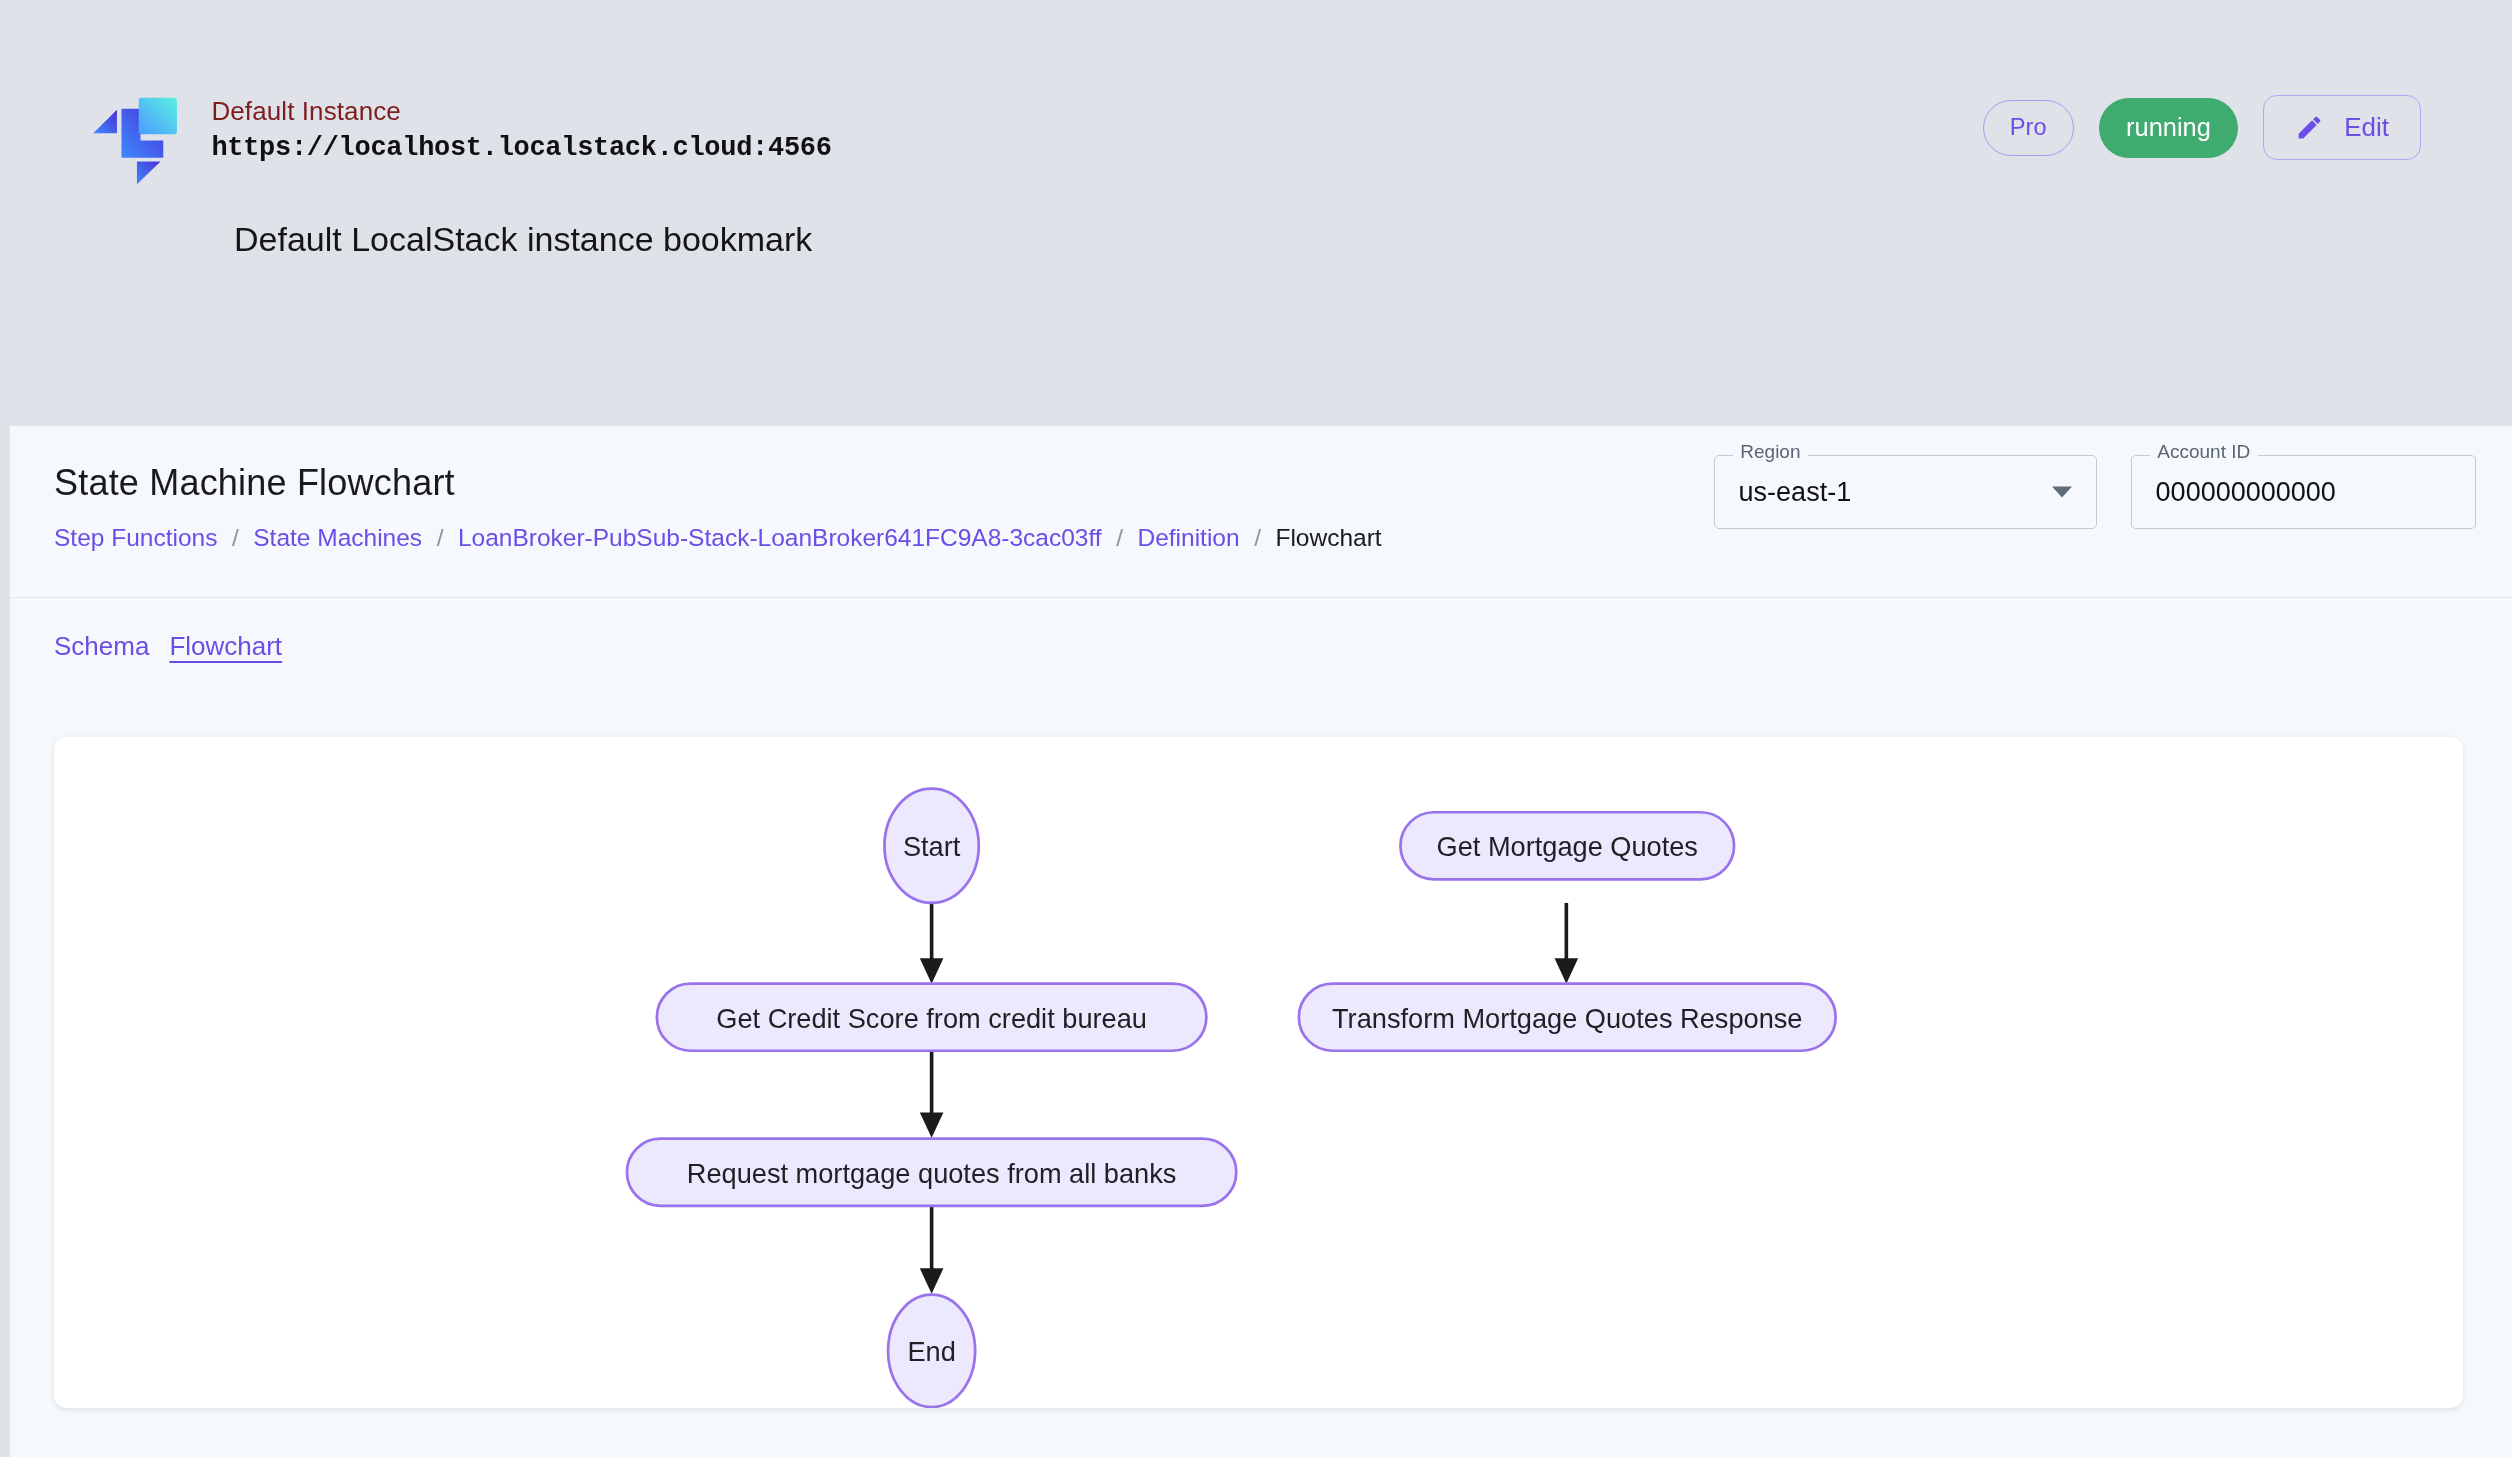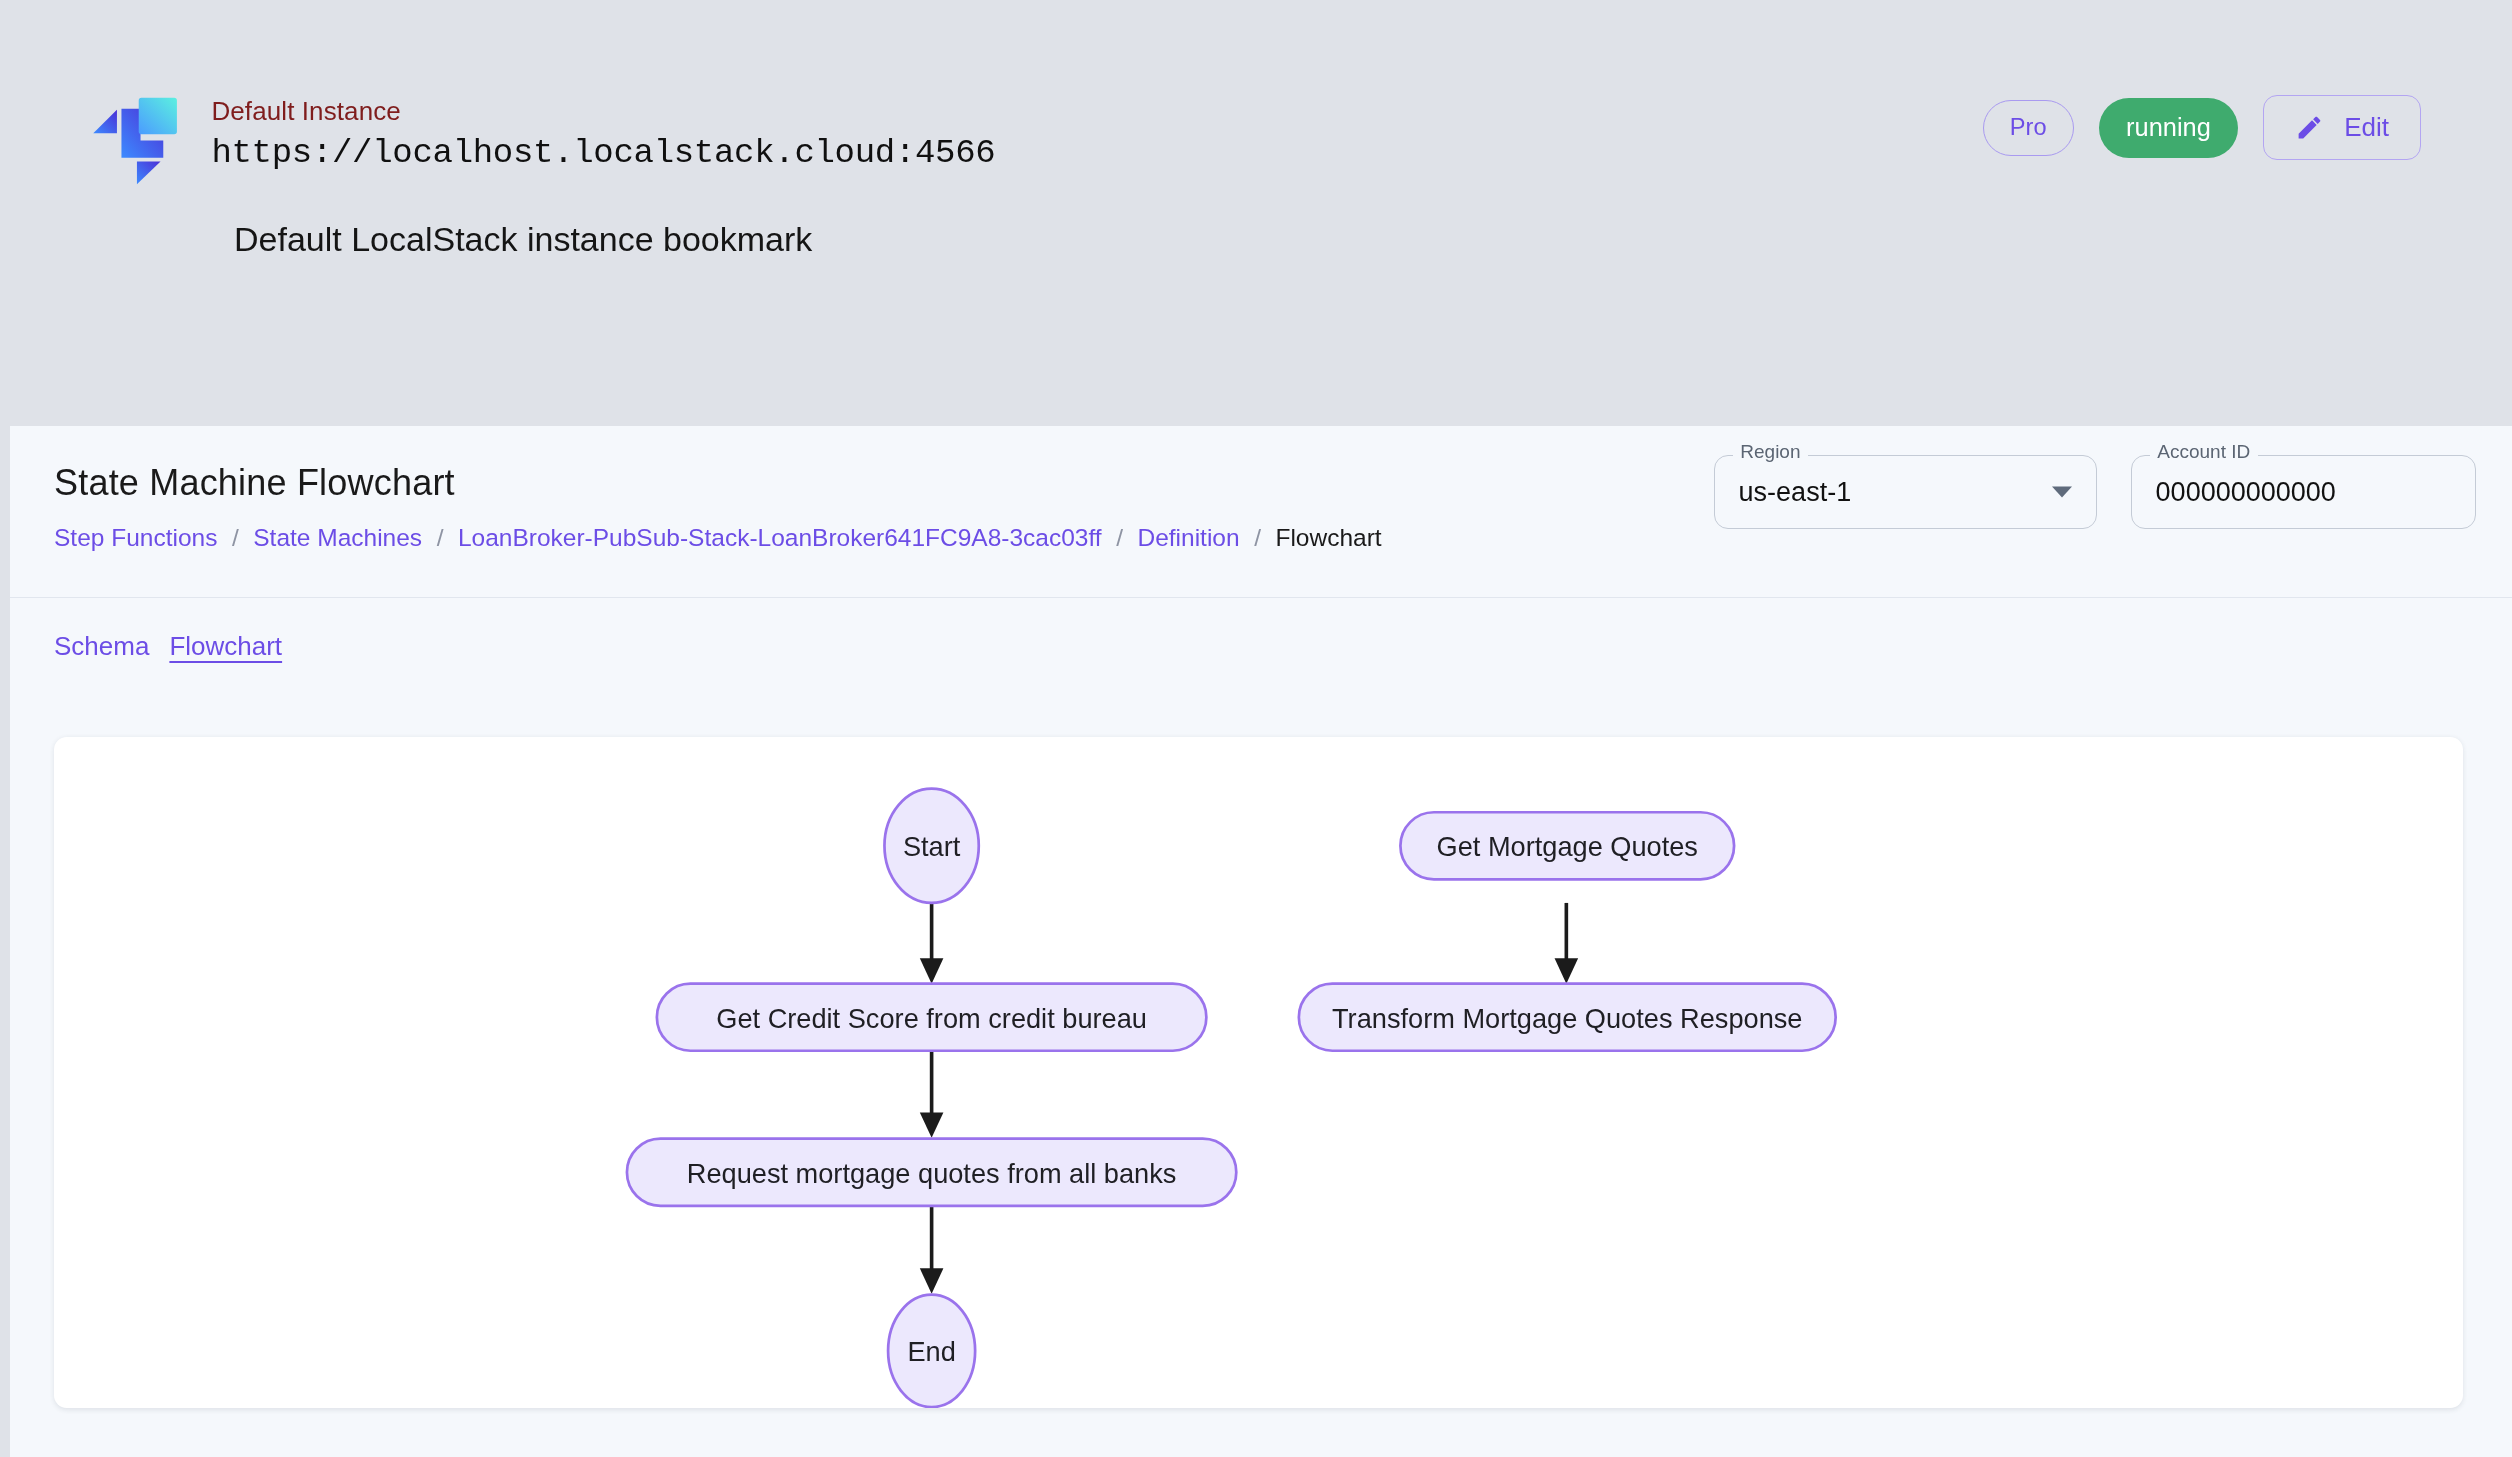--- a/index.html
+++ b/index.html
@@ -35,22 +35,22 @@
 
   .instance-name {
     font-size: 26px;
     color: #7f1d1d;
     line-height: 1.3;
     letter-spacing: 0.1px;
   }
 
   .instance-url {
     font-family: "Liberation Mono", "DejaVu Sans Mono", monospace;
-    font-size: 34px;
-    font-weight: normal;
+    font-size: 27px;
+    font-weight: bold;
     color: #101010;
     line-height: 1.45;
     letter-spacing: -0.3px;
   }
 
   .instance-desc {
     position: absolute;
     left: 234px; top: 220px;
     font-size: 34px;
     color: #151515;
@@ -181,21 +181,21 @@
     position: absolute;
     right: 36px; top: 29px;
     display: flex;
     gap: 34px;
   }
 
   .mui-field {
     position: relative;
     height: 74px;
     border: 1.4px solid #c4cbd6;
-    border-radius: 14px;
+    border-radius: 5px;
     background: transparent;
     display: flex;
     align-items: center;
     padding: 0 23.6px;
     cursor: pointer;
   }
 
   .mui-field.region { width: 383px; }
   .mui-field.account { width: 345px; }
 

